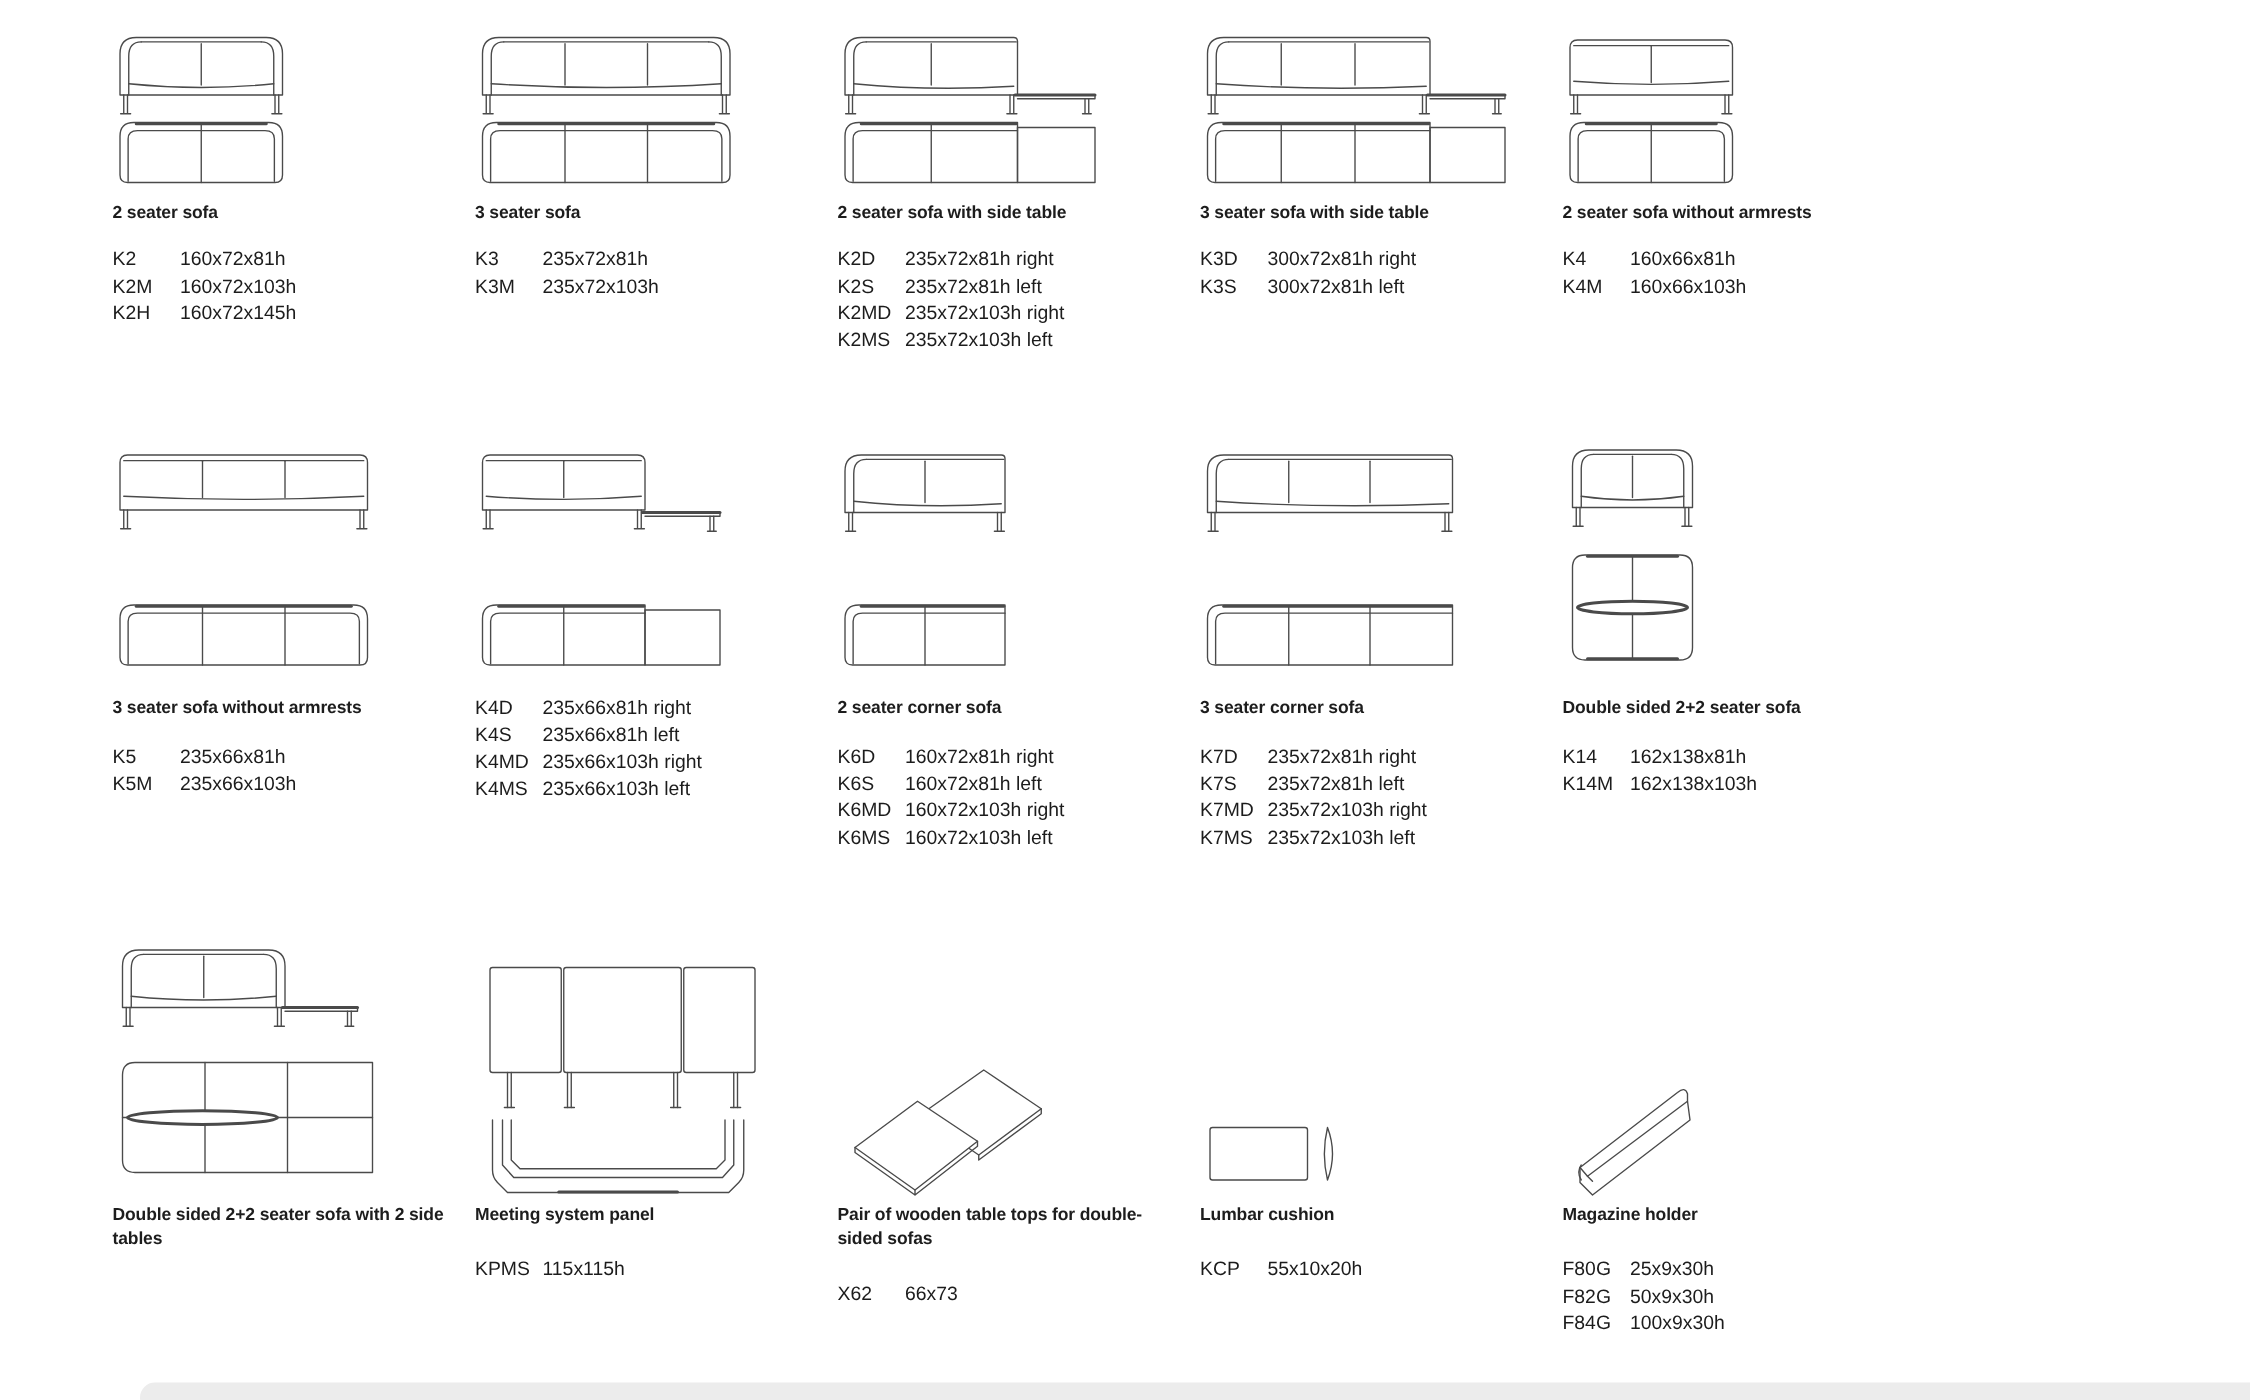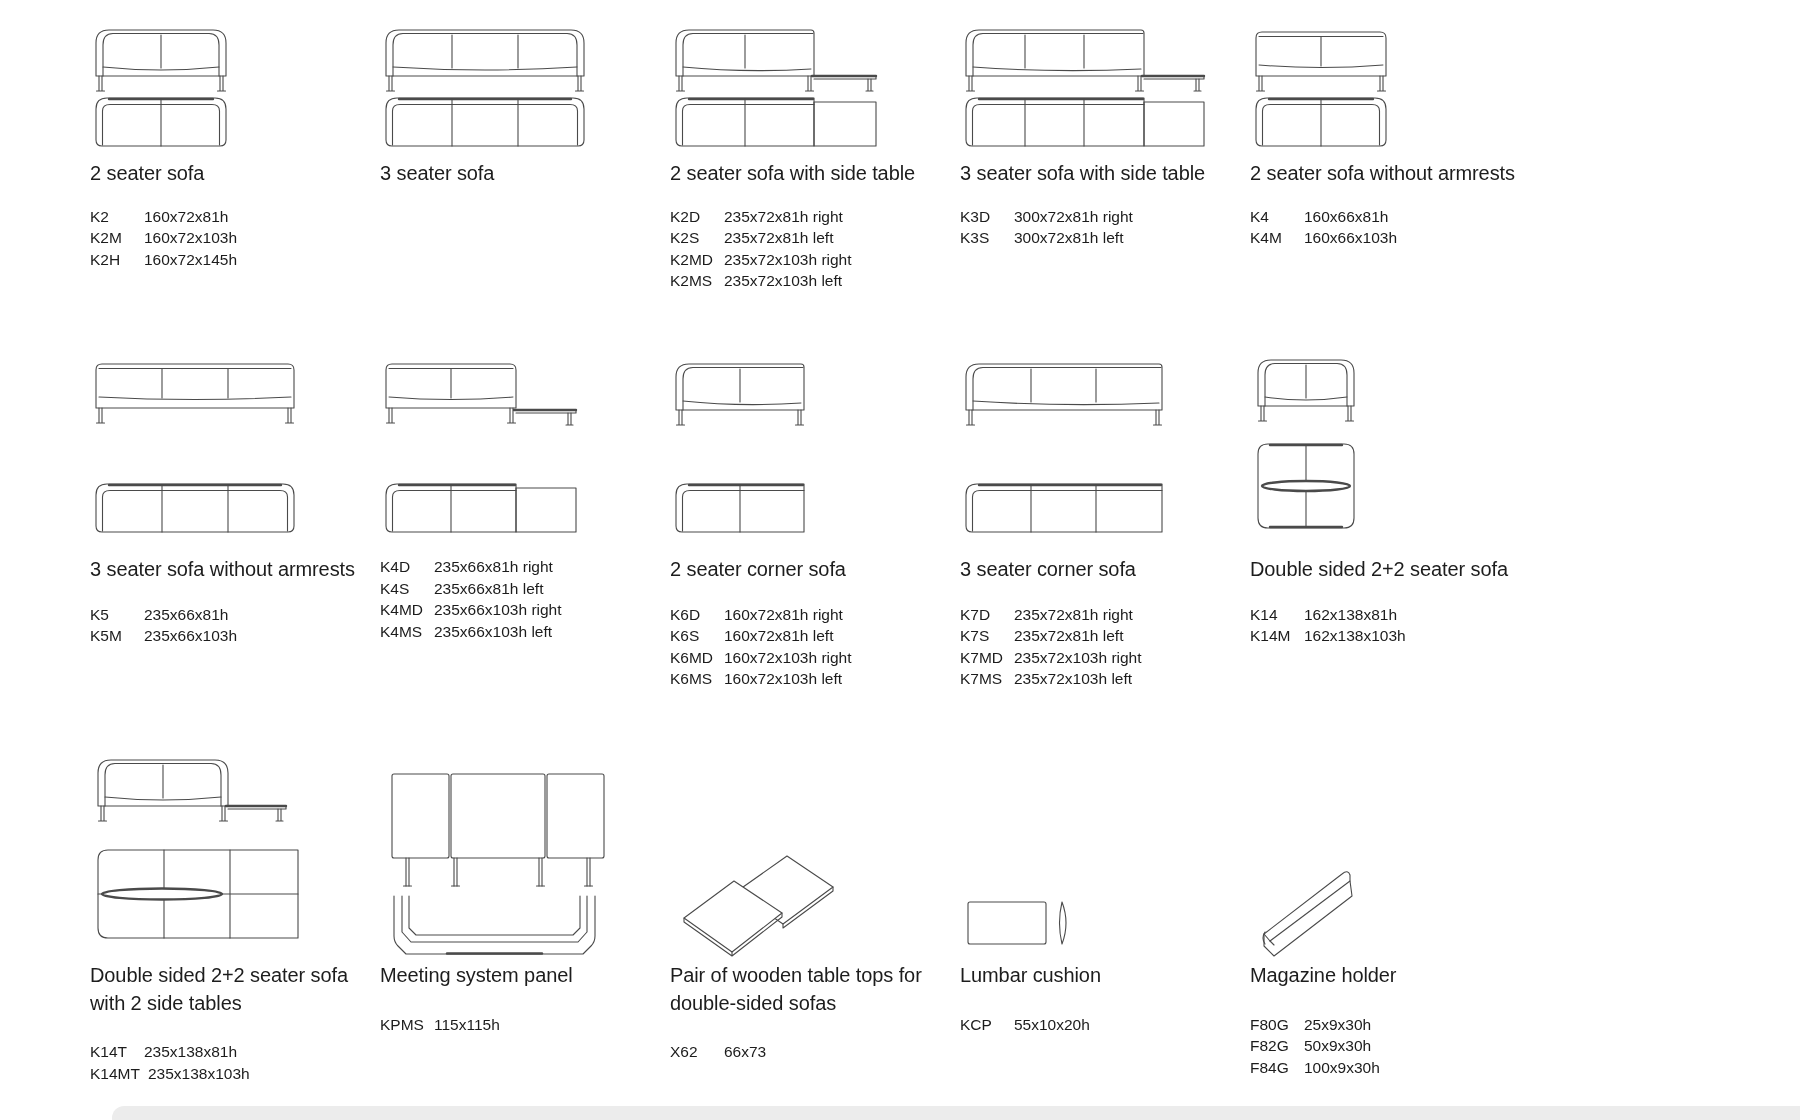--- a/index.html
+++ b/index.html
@@ -5,21 +5,21 @@
   *{margin:0;padding:0;box-sizing:border-box}
   html,body{width:1800px;height:1120px;background:#fff;overflow:hidden;
     font-family:"Liberation Sans",sans-serif;color:#1c1c1c;position:relative}
   .grid{position:absolute;left:90px;top:28px;display:grid;
     grid-template-columns:repeat(5,290px);grid-template-rows:326px 320px auto}
   .cell{width:282px}
   .art{display:block}
   .r1 .art{height:124px}
   .r2 .art{height:182px}
   .r3 .art{height:282px}
-  .name{font-size:20px;font-weight:400;line-height:1.38;letter-spacing:-0.1px;
+  .name{font-size:14px;font-weight:700;line-height:1.38;letter-spacing:-0.1px;
     margin-top:8px;color:#1d1d1d;max-width:278px}
   .r2 .name{margin-top:20px}
   .r3 .name{margin-top:6px}
   .specs{margin-top:18px}
   .r2 .specs{margin-top:20px}
   .r3 .specs{margin-top:24px}
   .spec{display:flex;font-size:15.5px;line-height:21.5px}
   .spec .code{font-weight:400;min-width:54px;padding-right:8px;white-space:nowrap}
   .spec .dims{white-space:nowrap}
   svg{overflow:visible;display:block}
@@ -88,20 +88,30 @@
           <g transform="translate(6,70)">
             <path d="M11,0 H187 Q198,0 198,11 V42 Q198,48 192,48 H6 Q0,48 0,42 V11 Q0,0 11,0 Z"></path>
 <path class="tk" d="M13,1 H185"></path>
 <path d="M6.5,47 V13 Q6.5,6.5 14,6.5 H184 Q191.5,6.5 191.5,13 V47"></path>
             <line x1="66" y1="1" x2="66" y2="48"></line>
             <line x1="132" y1="1" x2="132" y2="48"></line>
           </g>
         </svg>
       </div>
       <h3 class="name">3 seater sofa</h3>
+      <div class="specs">
+        <div class="spec">
+          <span class="code">K3</span>
+          <span class="dims">235x72x81h</span>
+        </div>
+        <div class="spec">
+          <span class="code">K3M</span>
+          <span class="dims">235x72x103h</span>
+        </div>
+      </div>
     </section>
     <section class="cell r1">
       <div class="art">
         <svg width="270" height="124" viewBox="0 0 270 124">
           <g transform="translate(6,2)">
             <path d="M0,46 V13 Q0,0 13,0 H135 Q138,0 138,3 V46 Z"></path>
 <path d="M7,46 V15 Q7,3.5 17,3.5"></path>
             <line x1="17" y1="3.5" x2="137" y2="3.5"></line>
 <path d="M7,37 Q69,43 135,39"></path>
             <line x1="69" y1="5" x2="69" y2="38"></line>
@@ -419,30 +429,20 @@
           <g transform="translate(8,176)">
             <path d="M10,0 H200 V88 H10 Q0,88 0,78 V10 Q0,0 10,0 Z"></path>
 <line x1="66" y1="0" x2="66" y2="88"></line>
             <line x1="132" y1="0" x2="132" y2="88"></line>
 <line x1="0" y1="44" x2="200" y2="44"></line>
 <ellipse class="wf tk" cx="64" cy="44" rx="60" ry="5.5"></ellipse>
           </g>
         </svg>
       </div>
       <h3 class="name">Double sided 2+2 seater sofa with 2 side tables</h3>
-      <div class="specs">
-        <div class="spec">
-          <span class="code">K14T</span>
-          <span class="dims">235x138x81h</span>
-        </div>
-        <div class="spec">
-          <span class="code">K14MT</span>
-          <span class="dims">235x138x103h</span>
-        </div>
-      </div>
     </section>
     <section class="cell r3">
       <div class="art">
         <svg width="270" height="282" viewBox="0 0 270 282">
           <g transform="translate(12,100)">
             <rect x="0" y="0" width="57" height="84" rx="2"></rect>
 <rect x="59" y="0" width="94" height="84" rx="2"></rect>
 <rect x="155" y="0" width="57" height="84" rx="2"></rect>
 <path d="M14,84 V112 M17,84 V112 M62,84 V112 M65,84 V112 M147,84 V112 M150,84 V112 M195,84 V112 M198,84 V112"></path>
 <path d="M11.5,112 H19.5 M59.5,112 H67.5 M144.5,112 H152.5 M192.5,112 H200.5"></path>

